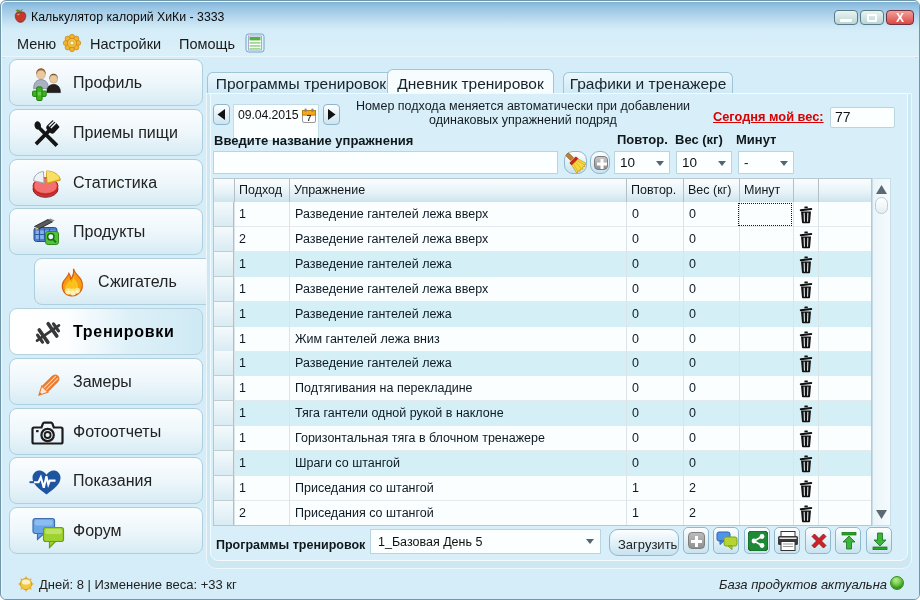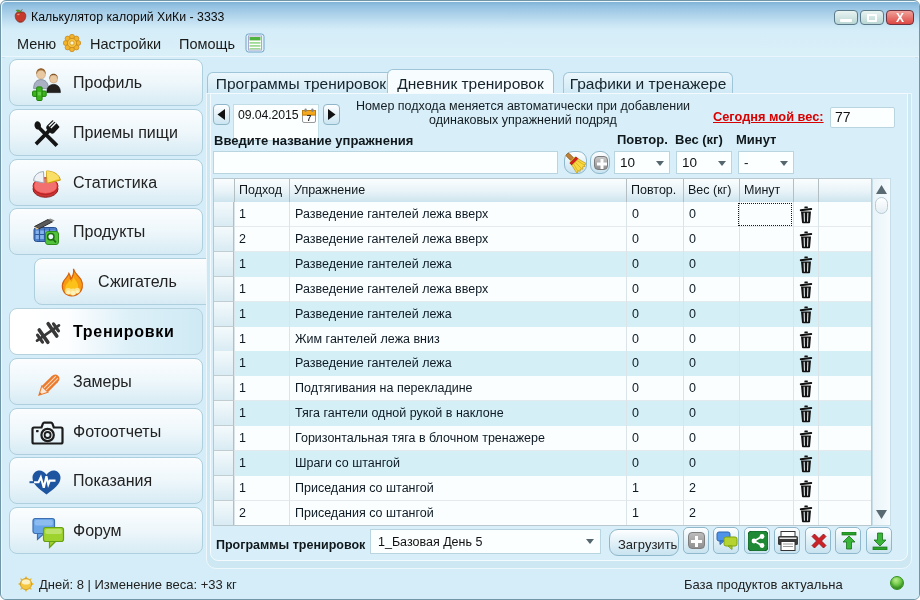--- a/index.html
+++ b/index.html
@@ -709,16 +709,16 @@
           <polygon points="16,8 13.6,6.6 13.6,9.4"></polygon>
           <polygon points="2.3,2.3 4.6,3 3,4.6"></polygon>
           <polygon points="13.7,2.3 13,4.6 11.4,3"></polygon>
           <polygon points="2.3,13.7 3,11.4 4.6,13"></polygon>
           <polygon points="13.7,13.7 11.4,13 13,11.4"></polygon>
         </g>
       <circle cx="8" cy="8" r="5.6" fill="#f5c63f" stroke="#cf9617" stroke-width="0.8"></circle>
       <ellipse cx="8" cy="6" rx="4.2" ry="2.6" fill="#fdf0c2"></ellipse>
     </svg>
     <div style="position:absolute;left:37px;top:10px;">Дней: 8 | Изменение веса: +33 кг</div>
-    <div style="position:absolute;left:682px;top:10px;">База продуктов актуальна</div>
+    <div style="position:absolute;left:717px;top:10px;font-style:italic;">База продуктов актуальна</div>
     <div style="position:absolute;left:888px;top:9px;width:14px;height:14px;border-radius:50%;background:radial-gradient(circle at 40% 25%,#b8ec8a 0%,#72cc4a 45%,#3c9e28 100%);border:1px solid #2f8f1c;box-shadow:inset 0 -2px 3px rgba(20,90,10,0.5);"></div>
   </div>
 </div>
 
 </body></html>

